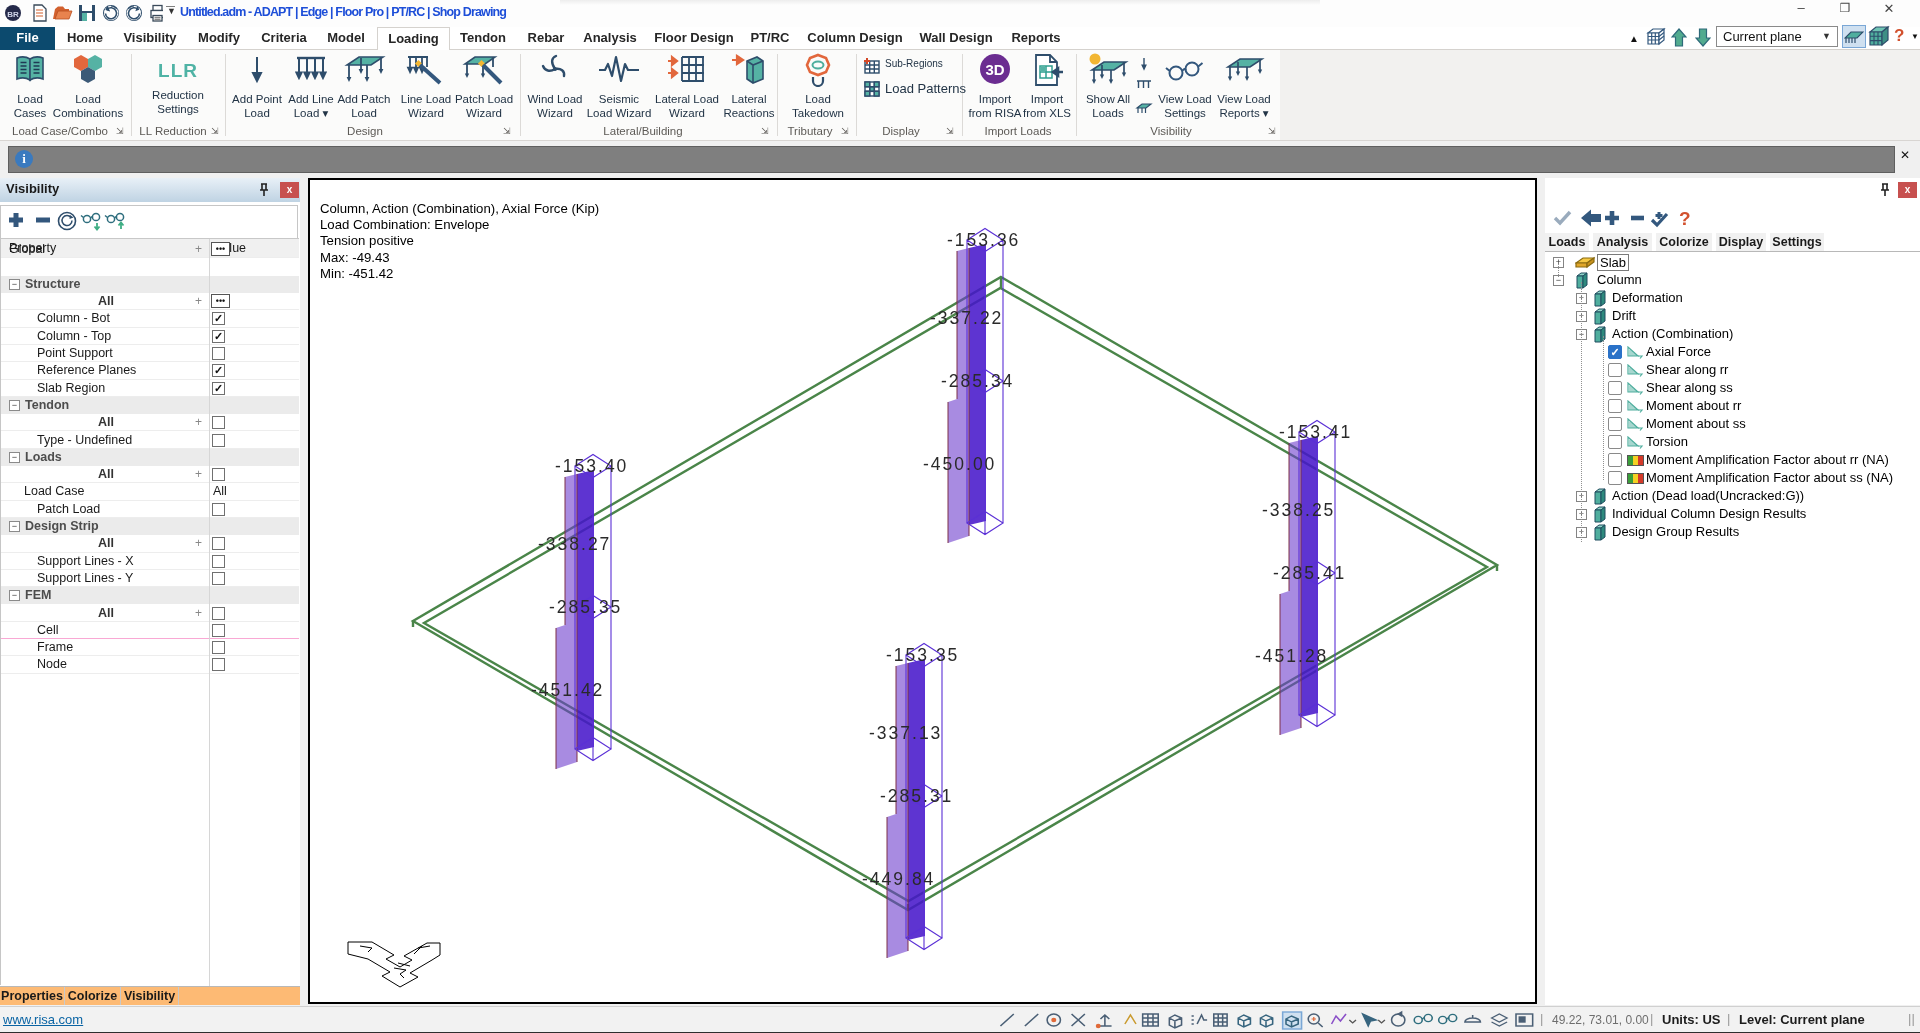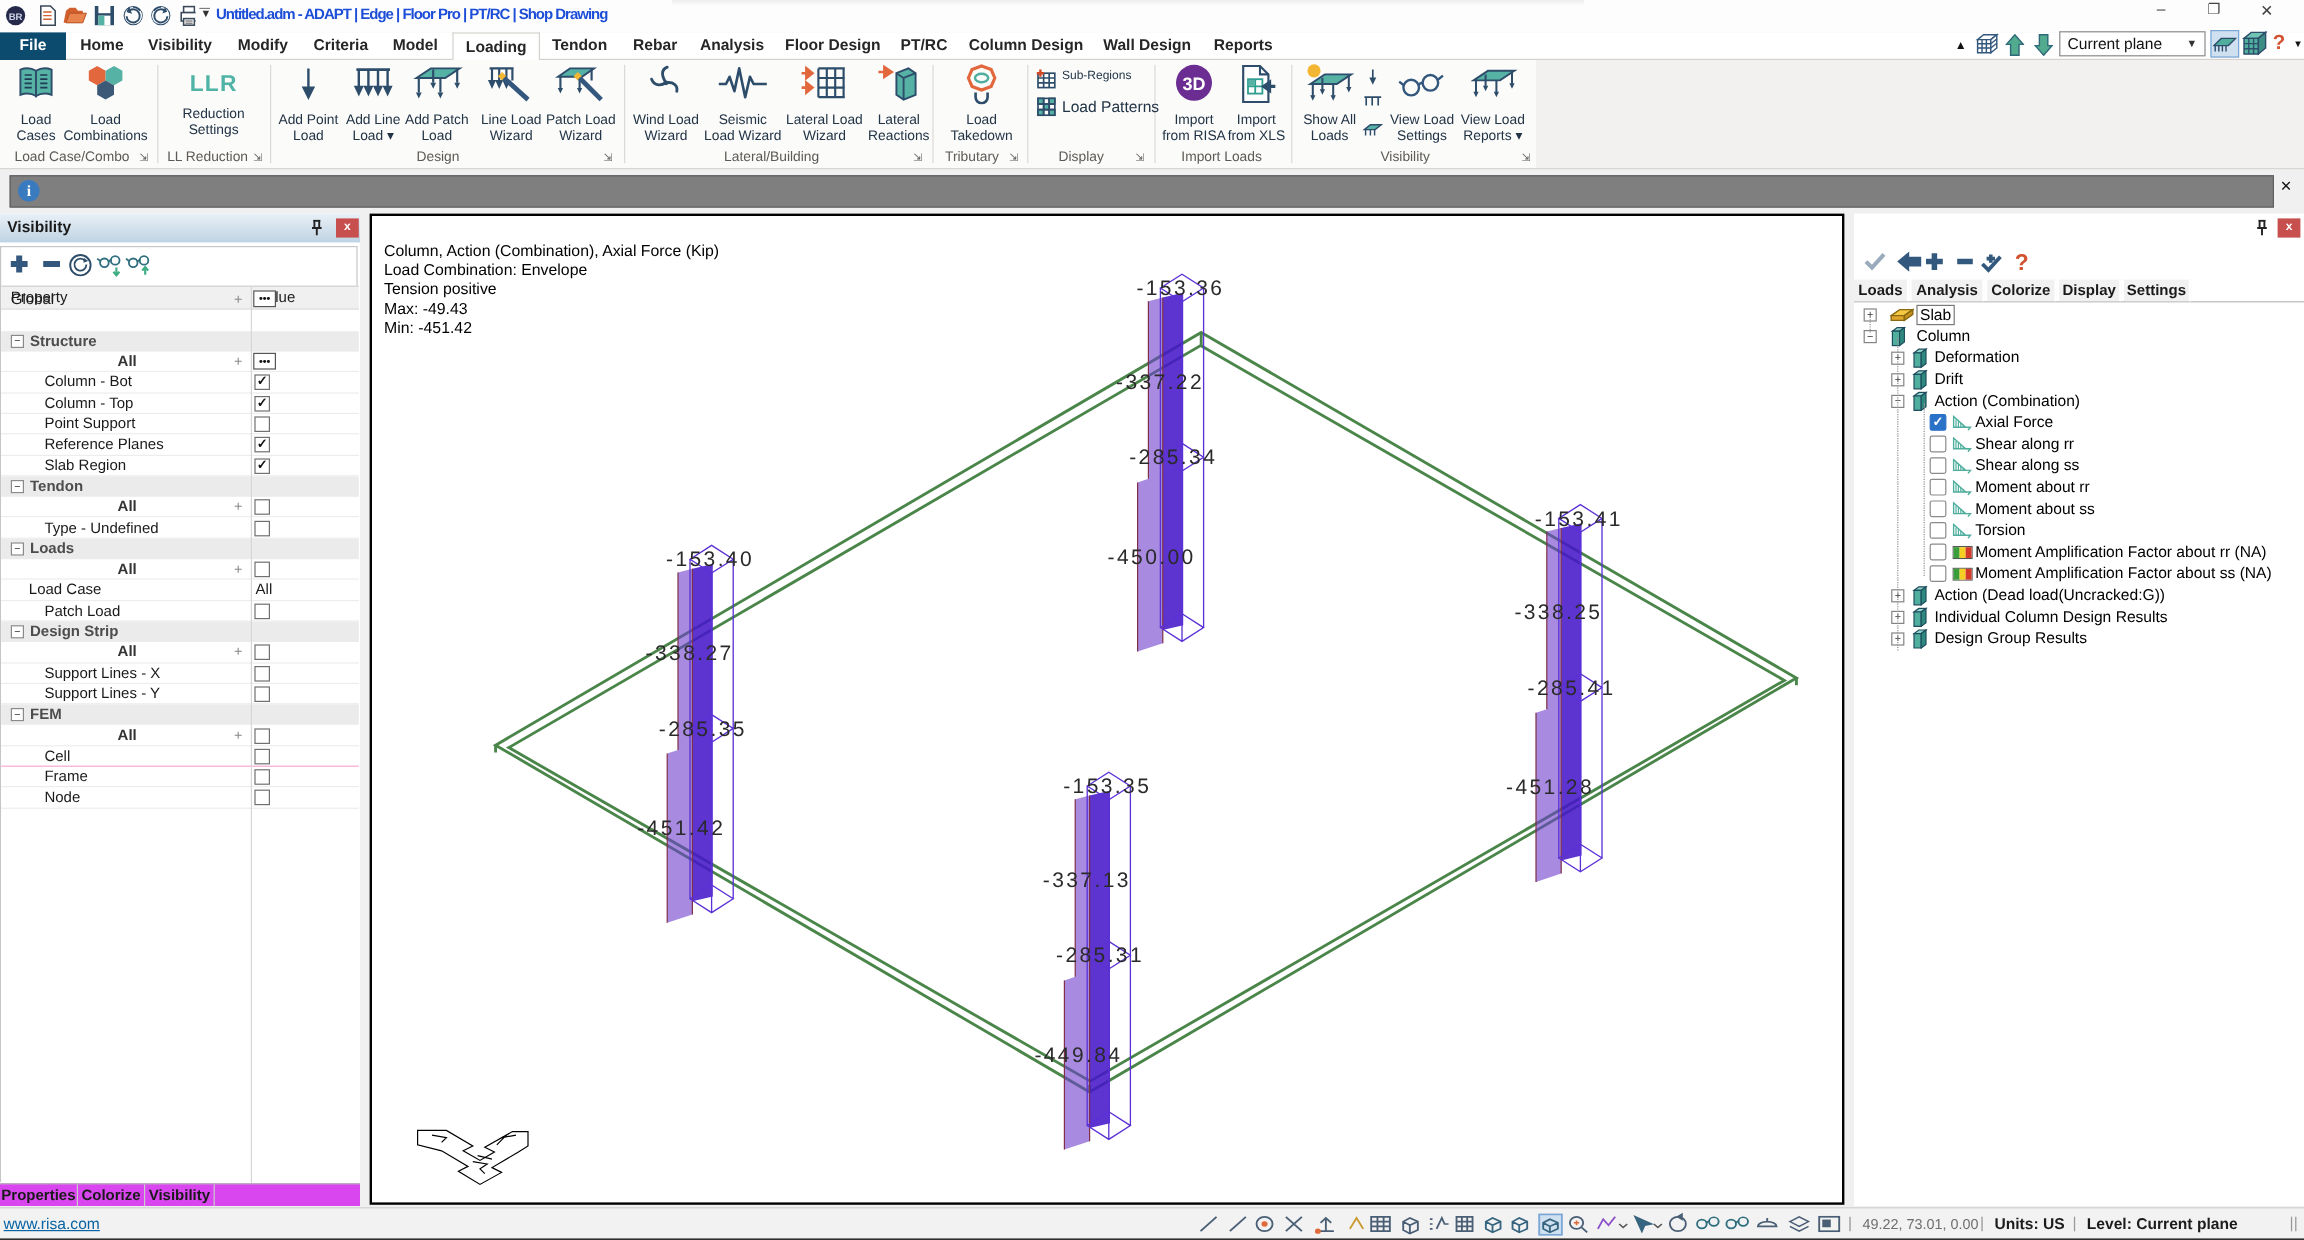--- a/index.html
+++ b/index.html
@@ -30,21 +30,21 @@
 .pclose { position:absolute; width:19px; height:16px; background:#c7504f; color:#fff; font-size:10px; font-weight:700; text-align:center; line-height:15px; }
 
 #lpanel { position:absolute; left:0; top:178px; width:300px; height:827px; background:#fff; }
 #lgrid { position:absolute; left:1px; top:60px; width:298px; height:748px; background:#fff; border-top:1px solid #c8c8c8; }
 .lrow { position:absolute; left:0; width:298px; height:17.3px; font-size:12.5px; color:#1a1a1a; }
 .lrow .txt { position:absolute; top:1px; }
 .cb { position:absolute; left:211px; top:2px; width:13px; height:13px; border:1px solid #707070; background:#fff; font-size:11px; line-height:11px; text-align:center; color:#111; font-weight:700; }
 .plus { position:absolute; left:194px; top:1px; color:#888; font-size:12px; }
 .dots { position:absolute; left:210px; top:1px; width:19px; height:14px; border:1px solid #555; background:#fff; font-size:9px; letter-spacing:0; line-height:12px; text-align:center; color:#111; font-weight:700; }
 .expbox { position:absolute; left:8px; top:3px; width:11px; height:11px; border:1px solid #8a8a8a; background:#fff; line-height:9px; font-size:9px; text-align:center; color:#333; font-weight:400; }
-#ltabs { position:absolute; left:0px; top:808px; width:300px; height:19px; background:#d946ef; border-top:1px solid #b8b8b8;padding-left:23px; }
+#ltabs { position:absolute; left:0px; top:808px; width:300px; height:19px; background:#fdba74; border-top:1px solid #b8b8b8;padding-left:23px; }
 .ltab { position:absolute; top:0px; height:18px; line-height:18px; font-size:12.5px; font-weight:700; color:#1a1a1a; text-align:center; border-right:1px solid #c9c9c9; }
 
 #viewport { position:absolute; left:308px; top:178px; width:1229px; height:826px; background:#fff; border:2px solid #000; }
 
 #rpanel { position:absolute; left:1545px; top:178px; width:375px; height:827px; background:#fff; }
 .rtreerow { position:absolute; left:0; height:18px; font-size:13px; color:#000; }
 .rtab2 { position:absolute; top:0; height:18px; background:#f1f1f1; border-right:2px solid #fff; line-height:18px; text-align:center; font-size:12.5px; font-weight:700; color:#1a1a1a; }
 
 #statusbar { position:absolute; left:0; top:1006px; width:1920px; height:27px; background:#f2f2f2; border-top:1px solid #d0d0d0; }
 #risa { position:absolute; left:3px; top:5px; font-size:13px; color:#0a64a4; text-decoration:underline; }

